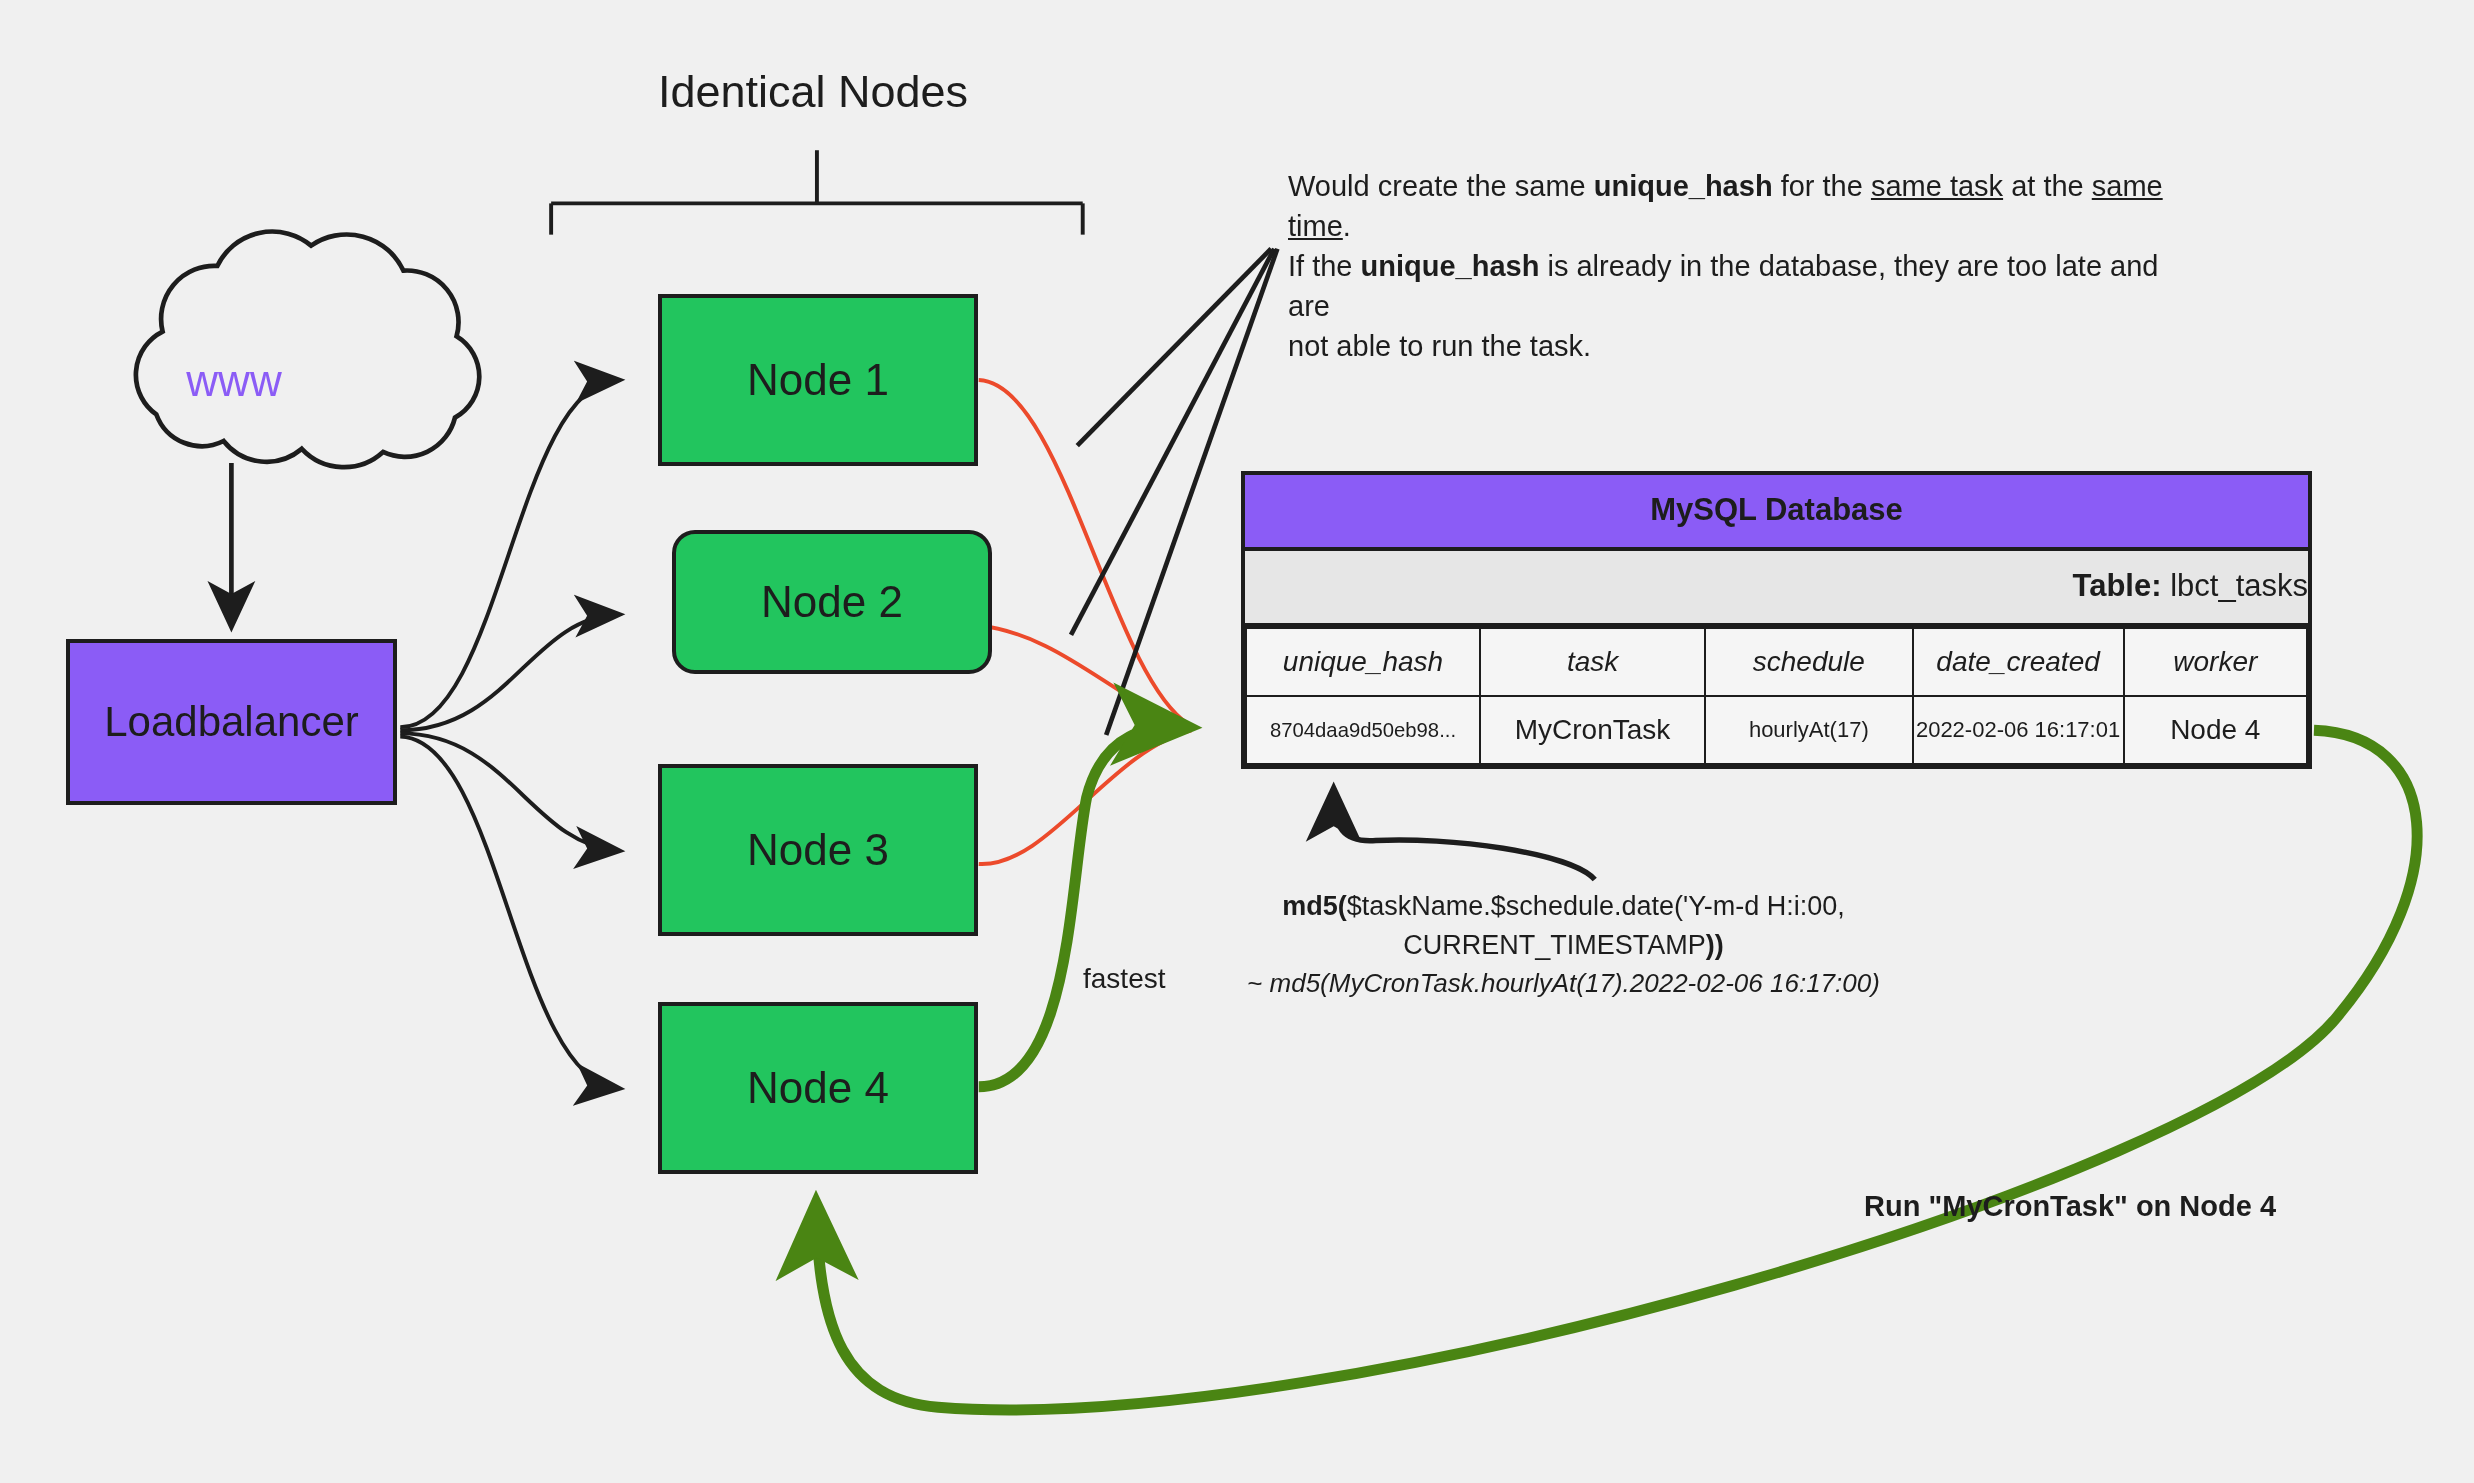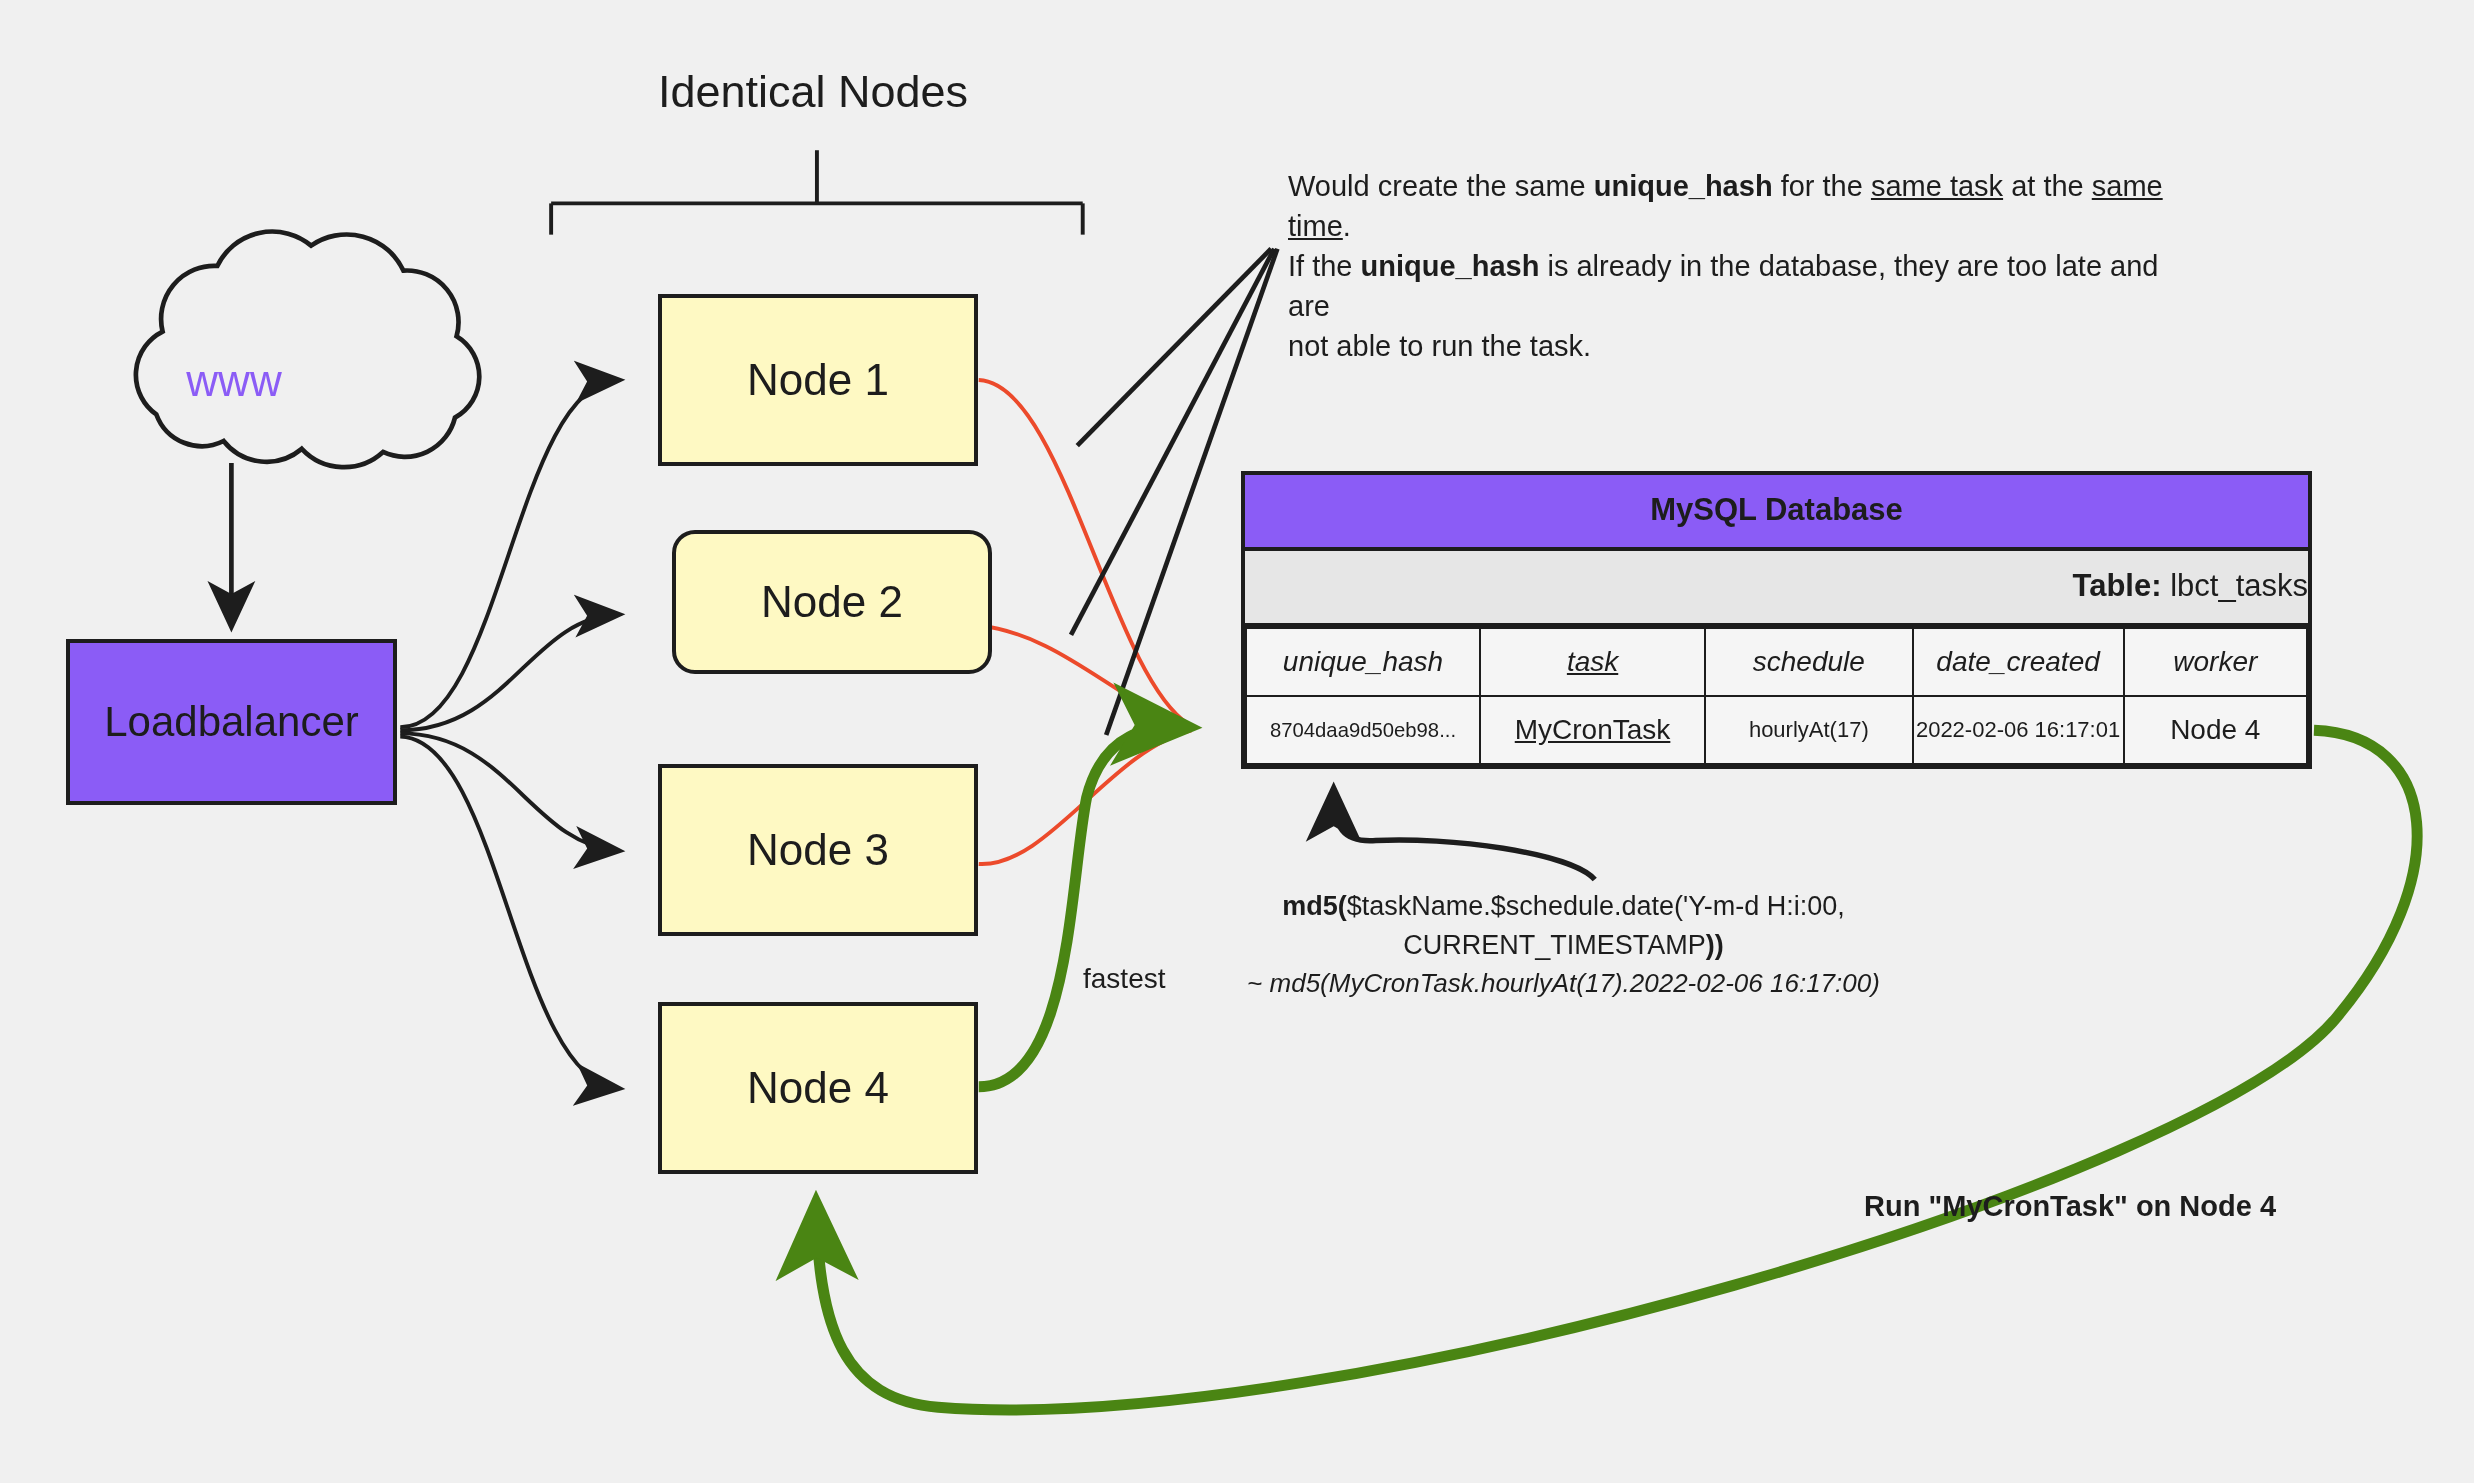--- a/index.html
+++ b/index.html
@@ -19,21 +19,21 @@
     position: absolute;
     left: 0;
     top: 0;
     width: 2475px;
     height: 1484px;
     pointer-events: none;
   }
   .node-box {
     position: absolute;
     border: 4.7px solid #1d1d1d;
-    background: #fef9c3;
+    background: #22c55e;
     display: flex;
     align-items: center;
     justify-content: center;
     font-size: 44px;
     color: #1d1d1d;
     box-sizing: border-box;
   }
   #lb-box {
     position: absolute;
     left: 66px;
@@ -148,21 +148,21 @@
     font-size: 28px;
     height: 64px;
   }
   #db-table tr.data td {
     font-size: 28px;
     height: 64px;
   }
   #db-table tr.data td.small { font-size: 20.3px; }
   #db-table tr.data td.mid { font-size: 22px; }
   #db-table td.c0 { width: 234px; }
-  #db-table td.c1 { width: 227px; text-decoration: underline; }
+  #db-table td.c1 { width: 227px; }
   #db-table td.c2 { width: 211px; }
   #db-table td.c3 { width: 211px; }
   #db-table td.c4 { width: 188px; }
 </style>
 </head>
 <body>
 
 <div id="canvas">
 
   <svg id="wires" viewBox="0 0 3166 1898">

